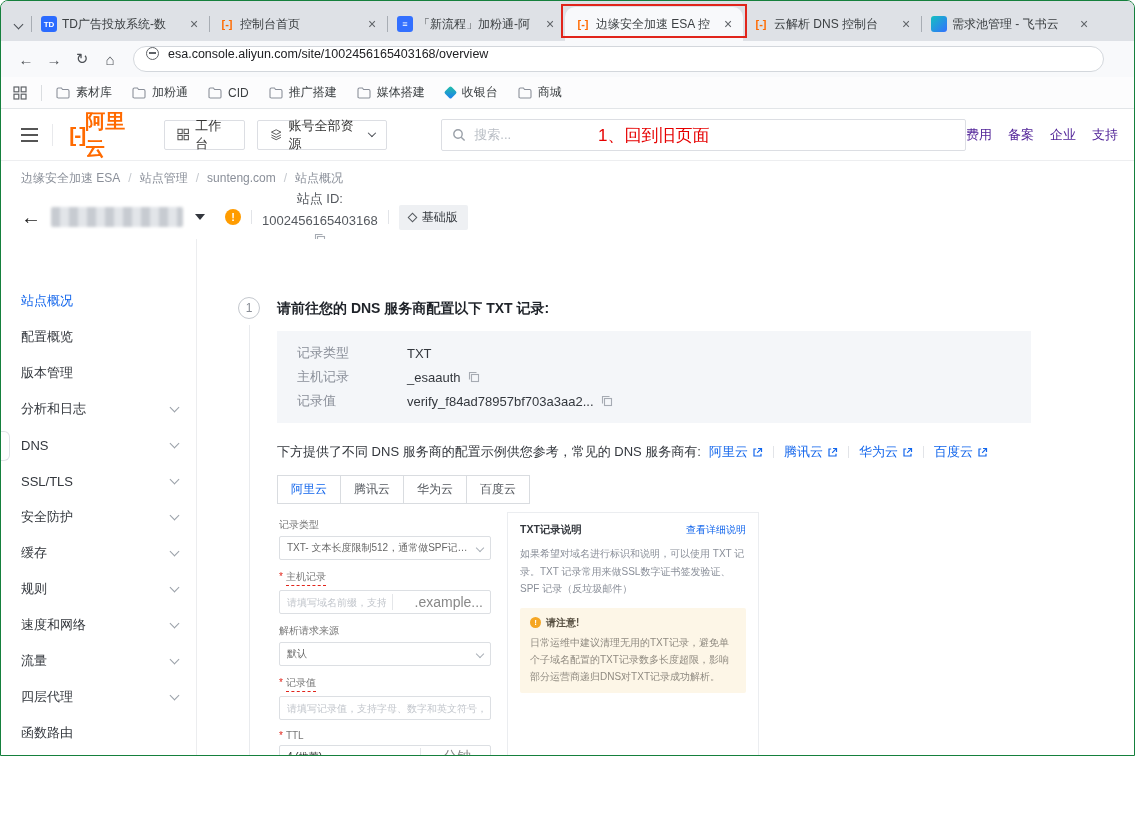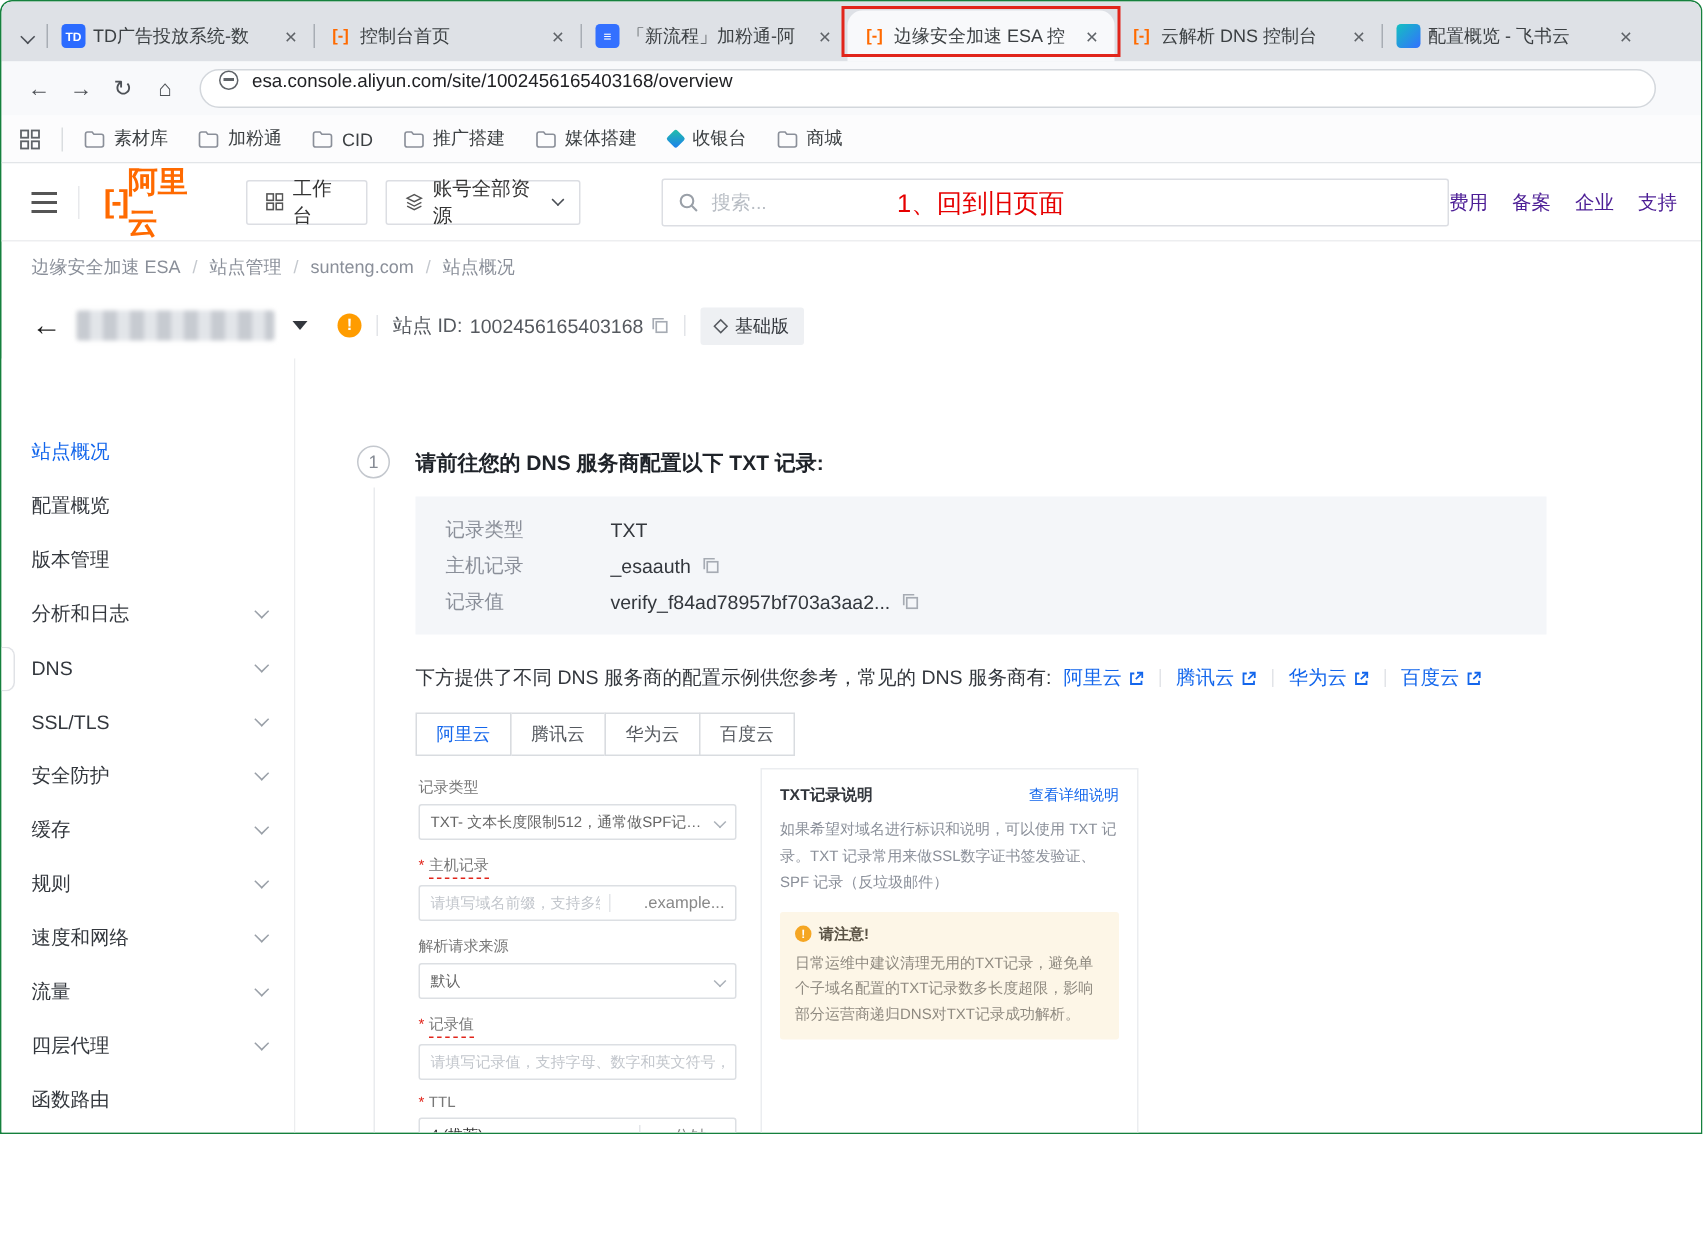--- a/index.html
+++ b/index.html
@@ -56,21 +56,21 @@
 
 .crumbs{height:34px;display:flex;align-items:center;padding:0 20px;font-size:12px;color:#8A8F99;gap:8px;flex:none;}
 .crumb{cursor:pointer;}
 .crumb-sep{color:#C4C8CE;}
 .site-row{height:44px;display:flex;align-items:center;padding:0 20px;gap:10px;flex:none;}
 .back-arrow{font-size:20px;color:#1A1A1A;font-weight:bold;cursor:pointer;line-height:1;}
 .redacted{width:132px;height:20px;border-radius:2px;background:repeating-linear-gradient(90deg,#C7CBD1 0 9px,#E2E5E9 9px 18px);filter:blur(1.5px);}
 .caret-down{width:0;height:0;border-left:5px solid transparent;border-right:5px solid transparent;border-top:6px solid #33373D;margin-left:2px;cursor:pointer;}
 .warn-dot{width:16px;height:16px;border-radius:50%;background:#FF9C00;color:#fff;font-size:11px;font-weight:bold;display:flex;align-items:center;justify-content:center;margin-left:10px;flex:none;}
 .vdiv{width:1px;height:14px;background:#E2E4E8;}
-.site-id{font-size:13px;color:#55595F;display:flex;gap:5px;align-items:center;}
+.site-id{font-size:13px;color:#55595F;display:flex;gap:5px;align-items:center;flex-direction:column;}
 .plan-badge{display:flex;align-items:center;gap:6px;background:#EEF0F3;border-radius:2px;padding:4px 10px;font-size:12px;color:#33373D;cursor:pointer;}
 .diamond{width:7px;height:7px;border:1.2px solid #55595F;transform:rotate(45deg);}
 
 
 .body{flex:1;min-height:0;display:flex;}
 .sidebar{width:196px;border-right:1px solid #ECEDEF;padding-top:44px;flex:none;background:#fff;}
 .side-item{height:36px;display:flex;align-items:center;padding:0 18px 0 20px;font-size:13px;color:#33373D;cursor:pointer;}
 .side-item.active{color:#1366EC;}
 .side-chev{margin-left:auto;width:7px;height:7px;border-right:1.4px solid #9AA0A8;border-bottom:1.4px solid #9AA0A8;transform:rotate(45deg);margin-top:-3px;}
 .edge-handle{position:absolute;left:0;top:430px;width:9px;height:30px;border:1px solid #E0E2E6;border-left:none;border-radius:0 6px 6px 0;background:#fff;z-index:3;cursor:pointer;}
@@ -98,21 +98,21 @@
 .demo{display:flex;margin-top:8px;width:482px;align-items:stretch;}
 .dform{width:230px;flex:none;padding:6px 16px 0 2px;}
 .fgroup{margin-bottom:10px;}
 .flabel{font-size:10px;color:#777;margin-bottom:4px;display:flex;gap:3px;align-items:baseline;}
 .flabel .req{color:#E1251B;}
 .flabel.uline .txt{border-bottom:1px dashed #E1251B;padding-bottom:1px;}
 .fctl{height:24px;border:1px solid #DCDFE3;border-radius:2px;display:flex;align-items:center;padding:0 7px;font-size:10px;color:#666;background:#fff;}
 .fctl .selval{flex:1;overflow:hidden;white-space:nowrap;text-overflow:ellipsis;color:#666;}
 .fctl input{border:none;outline:none;flex:1;font-size:10px;color:#333;min-width:0;background:transparent;}
 .fctl input::placeholder{color:#C2C6CC;}
-.fsuffix{border-left:1px solid #E4E6E9;padding-left:22px;margin-left:6px;color:#888;font-size:11px;white-space:nowrap;flex:none;}
+.fsuffix{border-left:1px solid #E4E6E9;padding-left:22px;margin-left:6px;color:#888;font-size:14px;white-space:nowrap;flex:none;}
 .fchev{margin-left:6px;width:6px;height:6px;border-right:1.2px solid #AAB0B8;border-bottom:1.2px solid #AAB0B8;transform:rotate(45deg);flex:none;}
 .dhelp{flex:1;border:1px solid #EBEDF0;padding:10px 12px;background:#fff;}
 .dhelp-head{display:flex;justify-content:space-between;align-items:center;gap:26px;}
 .dhelp-title{font-size:10.5px;font-weight:700;color:#33373D;}
 .dhelp-link{font-size:10px;color:#1366EC;cursor:pointer;}
 .dhelp-desc{font-size:10px;color:#8A8F99;line-height:1.75;margin-top:8px;}
 .notice{margin-top:10px;background:#FDF6E7;padding:8px 10px;border-radius:2px;}
 .notice-head{display:flex;align-items:center;gap:5px;font-size:10px;font-weight:700;color:#5A5244;}
 .notice-dot{width:11px;height:11px;border-radius:50%;background:#F5A623;color:#fff;font-size:8px;font-weight:700;display:flex;align-items:center;justify-content:center;flex:none;}
 .notice-body{font-size:10px;color:#8F8A80;line-height:1.7;margin-top:4px;}
@@ -156,21 +156,21 @@
       <span class="tab-close">×</span>
       <span class="tab-frame"></span>
     </div>
     <div class="tab">
       <span class="fav aliyun">[-]</span>
       <span class="tab-label">云解析 DNS 控制台</span>
       <span class="tab-close">×</span>
     </div>
     <div class="tab">
       <span class="fav feishu"></span>
-      <span class="tab-label">配置概览 - 飞书云</span>
+      <span class="tab-label">需求池管理 - 飞书云</span>
       <span class="tab-close">×</span>
     </div>
   </div>
 
   <div class="toolbar">
     <span class="nav-btn">←</span>
     <span class="nav-btn">→</span>
     <span class="nav-btn">↻</span>
     <span class="nav-btn">⌂</span>
     <div class="url-pill">

